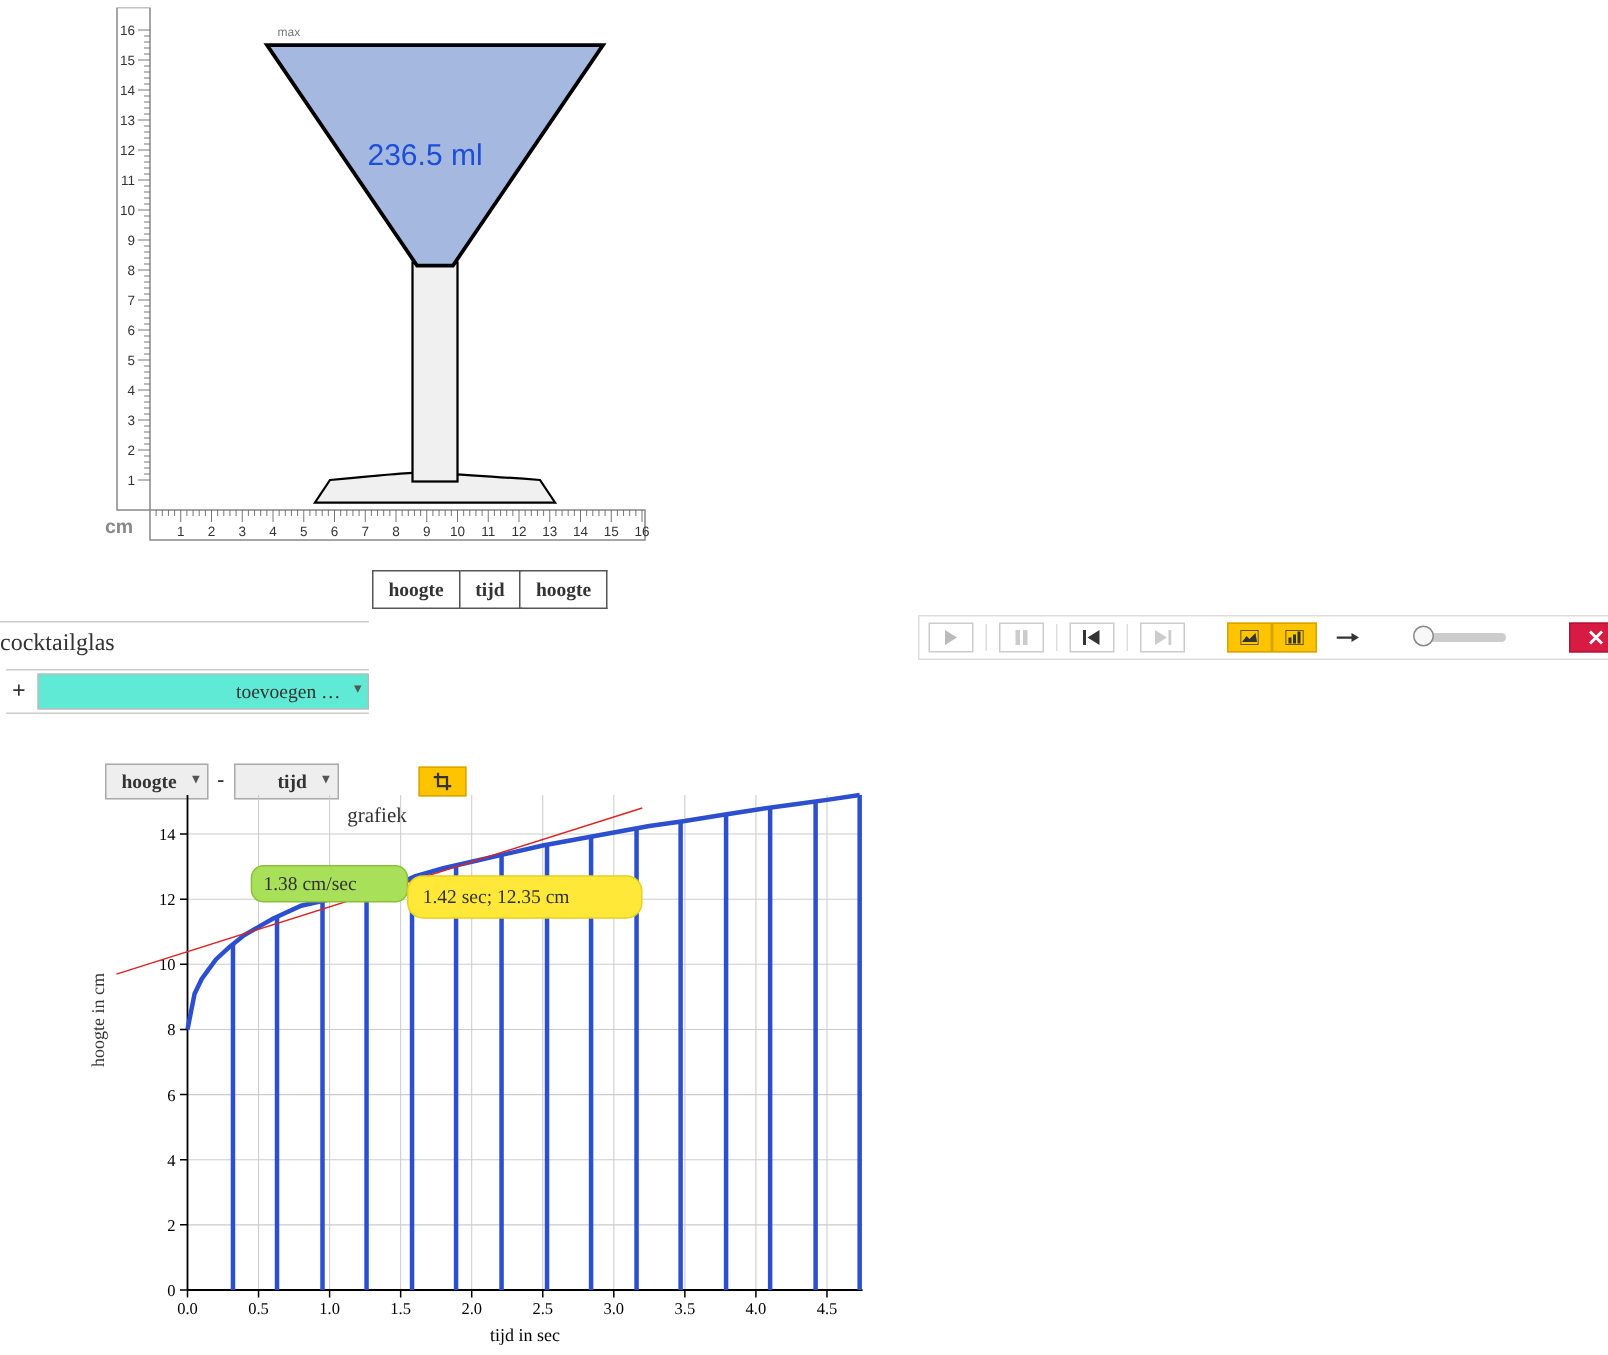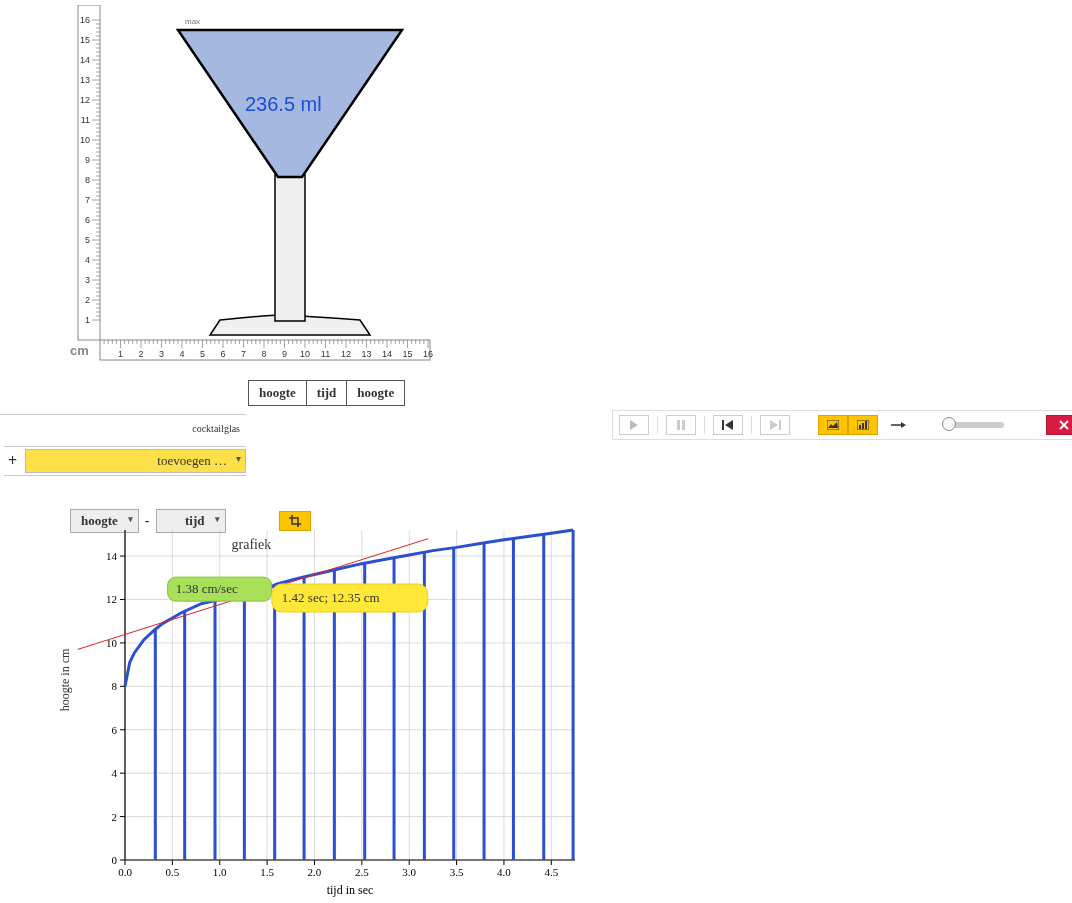--- a/index.html
+++ b/index.html
@@ -72,23 +72,22 @@
     height: 24px;
   }
   .data-table th { font-weight: bold; }
   .unit-cell { color:#555; font-size:12px; padding-left:4px; text-align:left; }
   .val-cell { text-align:right; font-family: Georgia, serif; }
   .glass-name {
     position: absolute;
     left: 0;
     top: 34px;
     width: 246px;
-    text-align: right;
     padding-right: 6px;
-    font-size: 10px;
+    font-size: 16px;
     border-top:1px solid #ccc;
     height: 28px;
     line-height: 28px;
   }
   .color-swatch {
     display:inline-block;
     width:12px; height:12px;
     background:#2c4fcf;
     vertical-align:middle;
     margin:0 4px 0 6px;
@@ -101,21 +100,21 @@
     align-items:center;
     gap:4px;
     border-top:1px solid #ccc;
     border-bottom:1px solid #ccc;
     width: 242px;
     padding: 2px 0;
   }
   .add-row .plus { font-size:16px; font-weight:bold; padding:0 4px; }
   .add-select {
     flex:1;
-    background:#fde047;
+    background:#5eead4;
     border:1px solid #bbb;
     text-align:right;
     padding:3px 18px 3px 6px;
     font-family: Georgia, serif;
     font-size:13px;
     position:relative;
   }
   .add-select::after {
     content:"▾";
     position:absolute;

